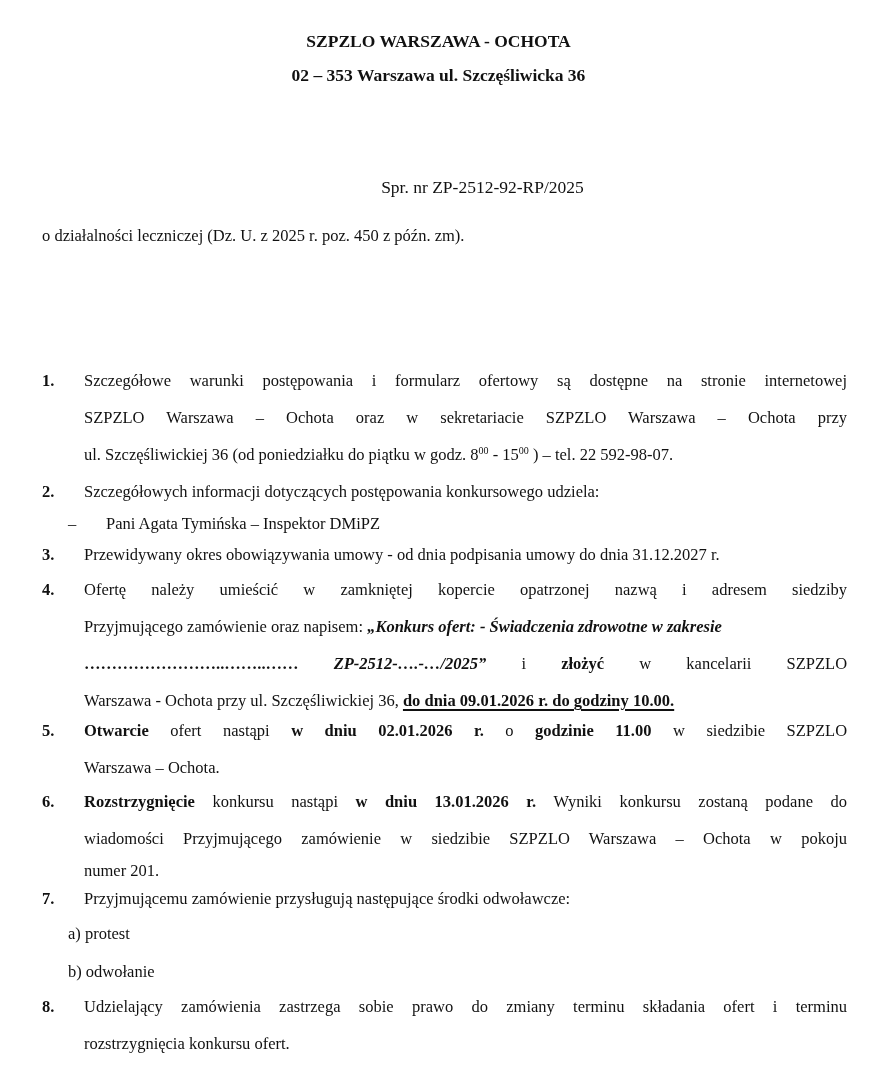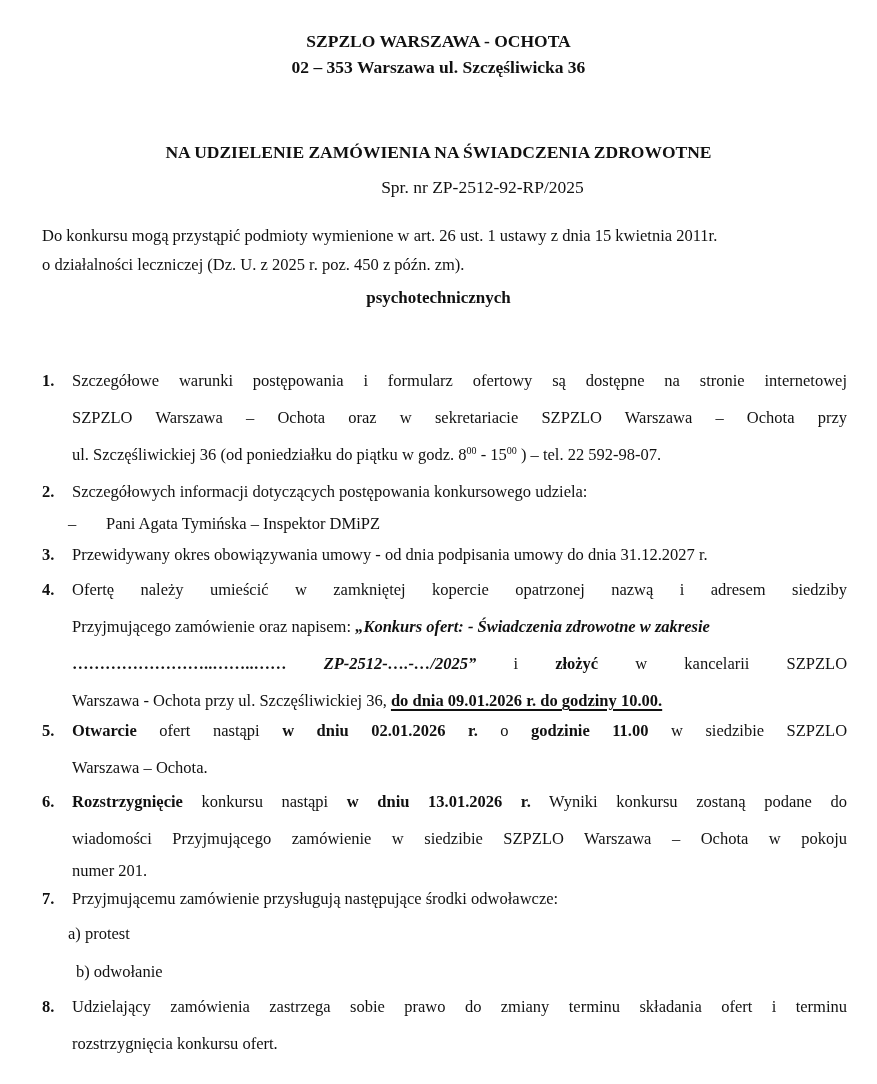--- a/index.html
+++ b/index.html
@@ -55,21 +55,21 @@
       font-size: 16.5px;
       line-height: 37px;
     }
     .item .num {
       position: absolute;
       left: 0;
       top: 0;
       font-weight: bold;
     }
     .item .body {
-      margin-left: 30px;
+      margin-left: 42px;
       text-align: justify;
       text-align-last: left;
     }
     .line {
       display: block;
       white-space: nowrap;
     }
     .justify-line {
       display: block;
       text-align: justify;
@@ -87,31 +87,28 @@
     sup { font-size: 10px; line-height: 0; vertical-align: 6px; }
     .u { text-decoration: underline; text-decoration-thickness: 1.5px; text-underline-offset: 3px; }
     .dash { display: inline-block; width: 38px; }
   </style>
 </head>
 <body>
 
 <div class="page">
 
   <div class="hdr" style="top:30px;">SZPZLO WARSZAWA - OCHOTA</div>
-  <div class="hdr" style="top:56px;">02 – 353 Warszawa ul. Szczęśliwicka 36</div>
-  <div class="hdr" style="top:141px;">NA UDZIELENIE ZAMÓWIENIA NA ŚWIADCZENIA ZDROWOTNE</div>
+  <div class="hdr" style="top:64px;">02 – 353 Warszawa ul. Szczęśliwicka 36</div>
   <div class="hdr normal" style="top:176px;margin-left:44px;">Spr. nr ZP-2512-92-RP/2025</div>
 
   <div class="intro" style="top:221px;">
-    <span class="line">Do konkursu mogą przystąpić podmioty wymienione w art. 26 ust. 1 ustawy z dnia 15 kwietnia 2011r.</span>
     <span class="line">o działalności leczniczej (Dz. U. z 2025 r. poz. 450 z późn. zm).</span>
   </div>
 
   <div class="subject" style="top:284px;">
-    <span class="line">psychotechnicznych</span>
   </div>
 
   <div class="item" style="top:362px;">
     <span class="num">1.</span>
     <div class="body">
       <span class="justify-line">Szczegółowe warunki postępowania i formularz ofertowy są dostępne na stronie internetowej</span>
       <span class="justify-line">SZPZLO Warszawa – Ochota oraz w sekretariacie SZPZLO Warszawa – Ochota przy</span>
       <span class="line"><span>ul. Szczęśliwickiej 36 (od poniedziałku do piątku w godz. 8</span><sup>00</sup><span> - 15</span><sup>00</sup><span> ) – tel. 22 592-98-07.</span></span>
     </div>
   </div>
@@ -160,21 +157,21 @@
     </div>
   </div>
 
   <div class="item" style="top:880px;">
     <span class="num">7.</span>
     <div class="body">
       <span class="line">Przyjmującemu zamówienie przysługują następujące środki odwoławcze:</span>
     </div>
   </div>
   <div class="sub" style="top:915px;">a) protest</div>
-  <div class="sub" style="top:953px;margin-left:8px;">b) odwołanie</div>
+  <div class="sub" style="top:953px;">b) odwołanie</div>
 
   <div class="item" style="top:988px;">
     <span class="num">8.</span>
     <div class="body">
       <span class="justify-line">Udzielający zamówienia zastrzega sobie prawo do zmiany terminu składania ofert i terminu</span>
       <span class="line">rozstrzygnięcia konkursu ofert.</span>
     </div>
   </div>
 
 </div>

